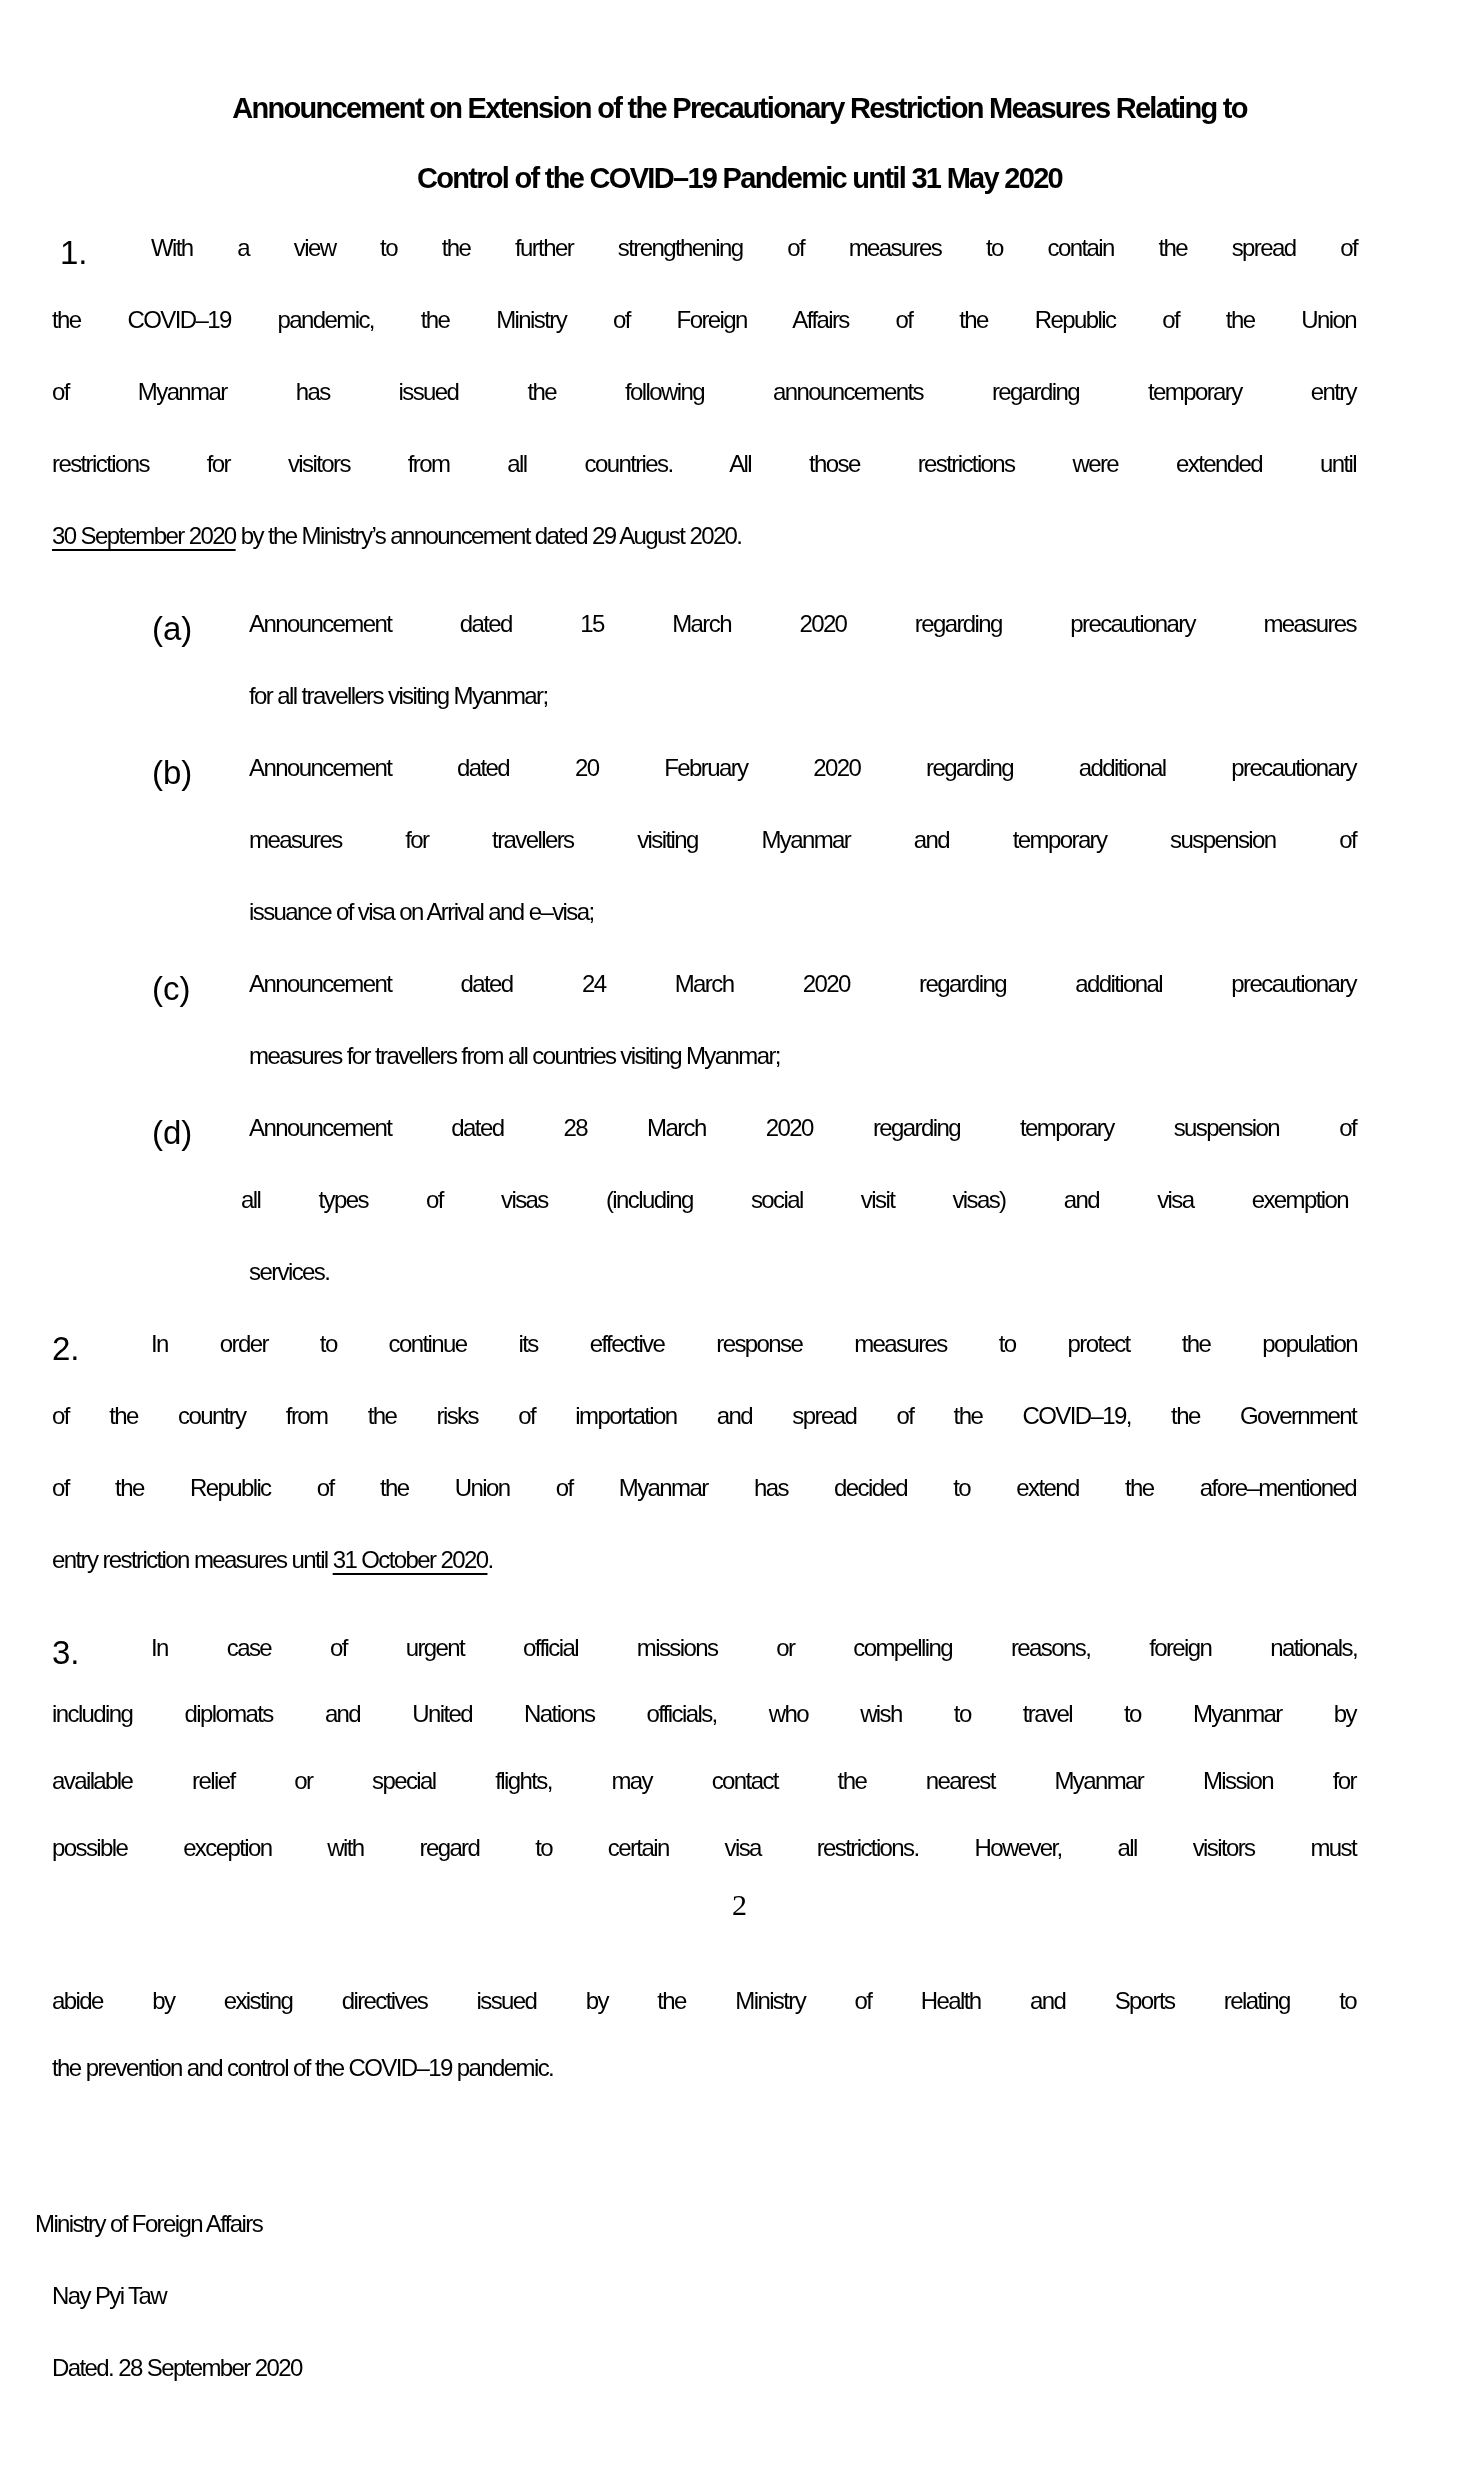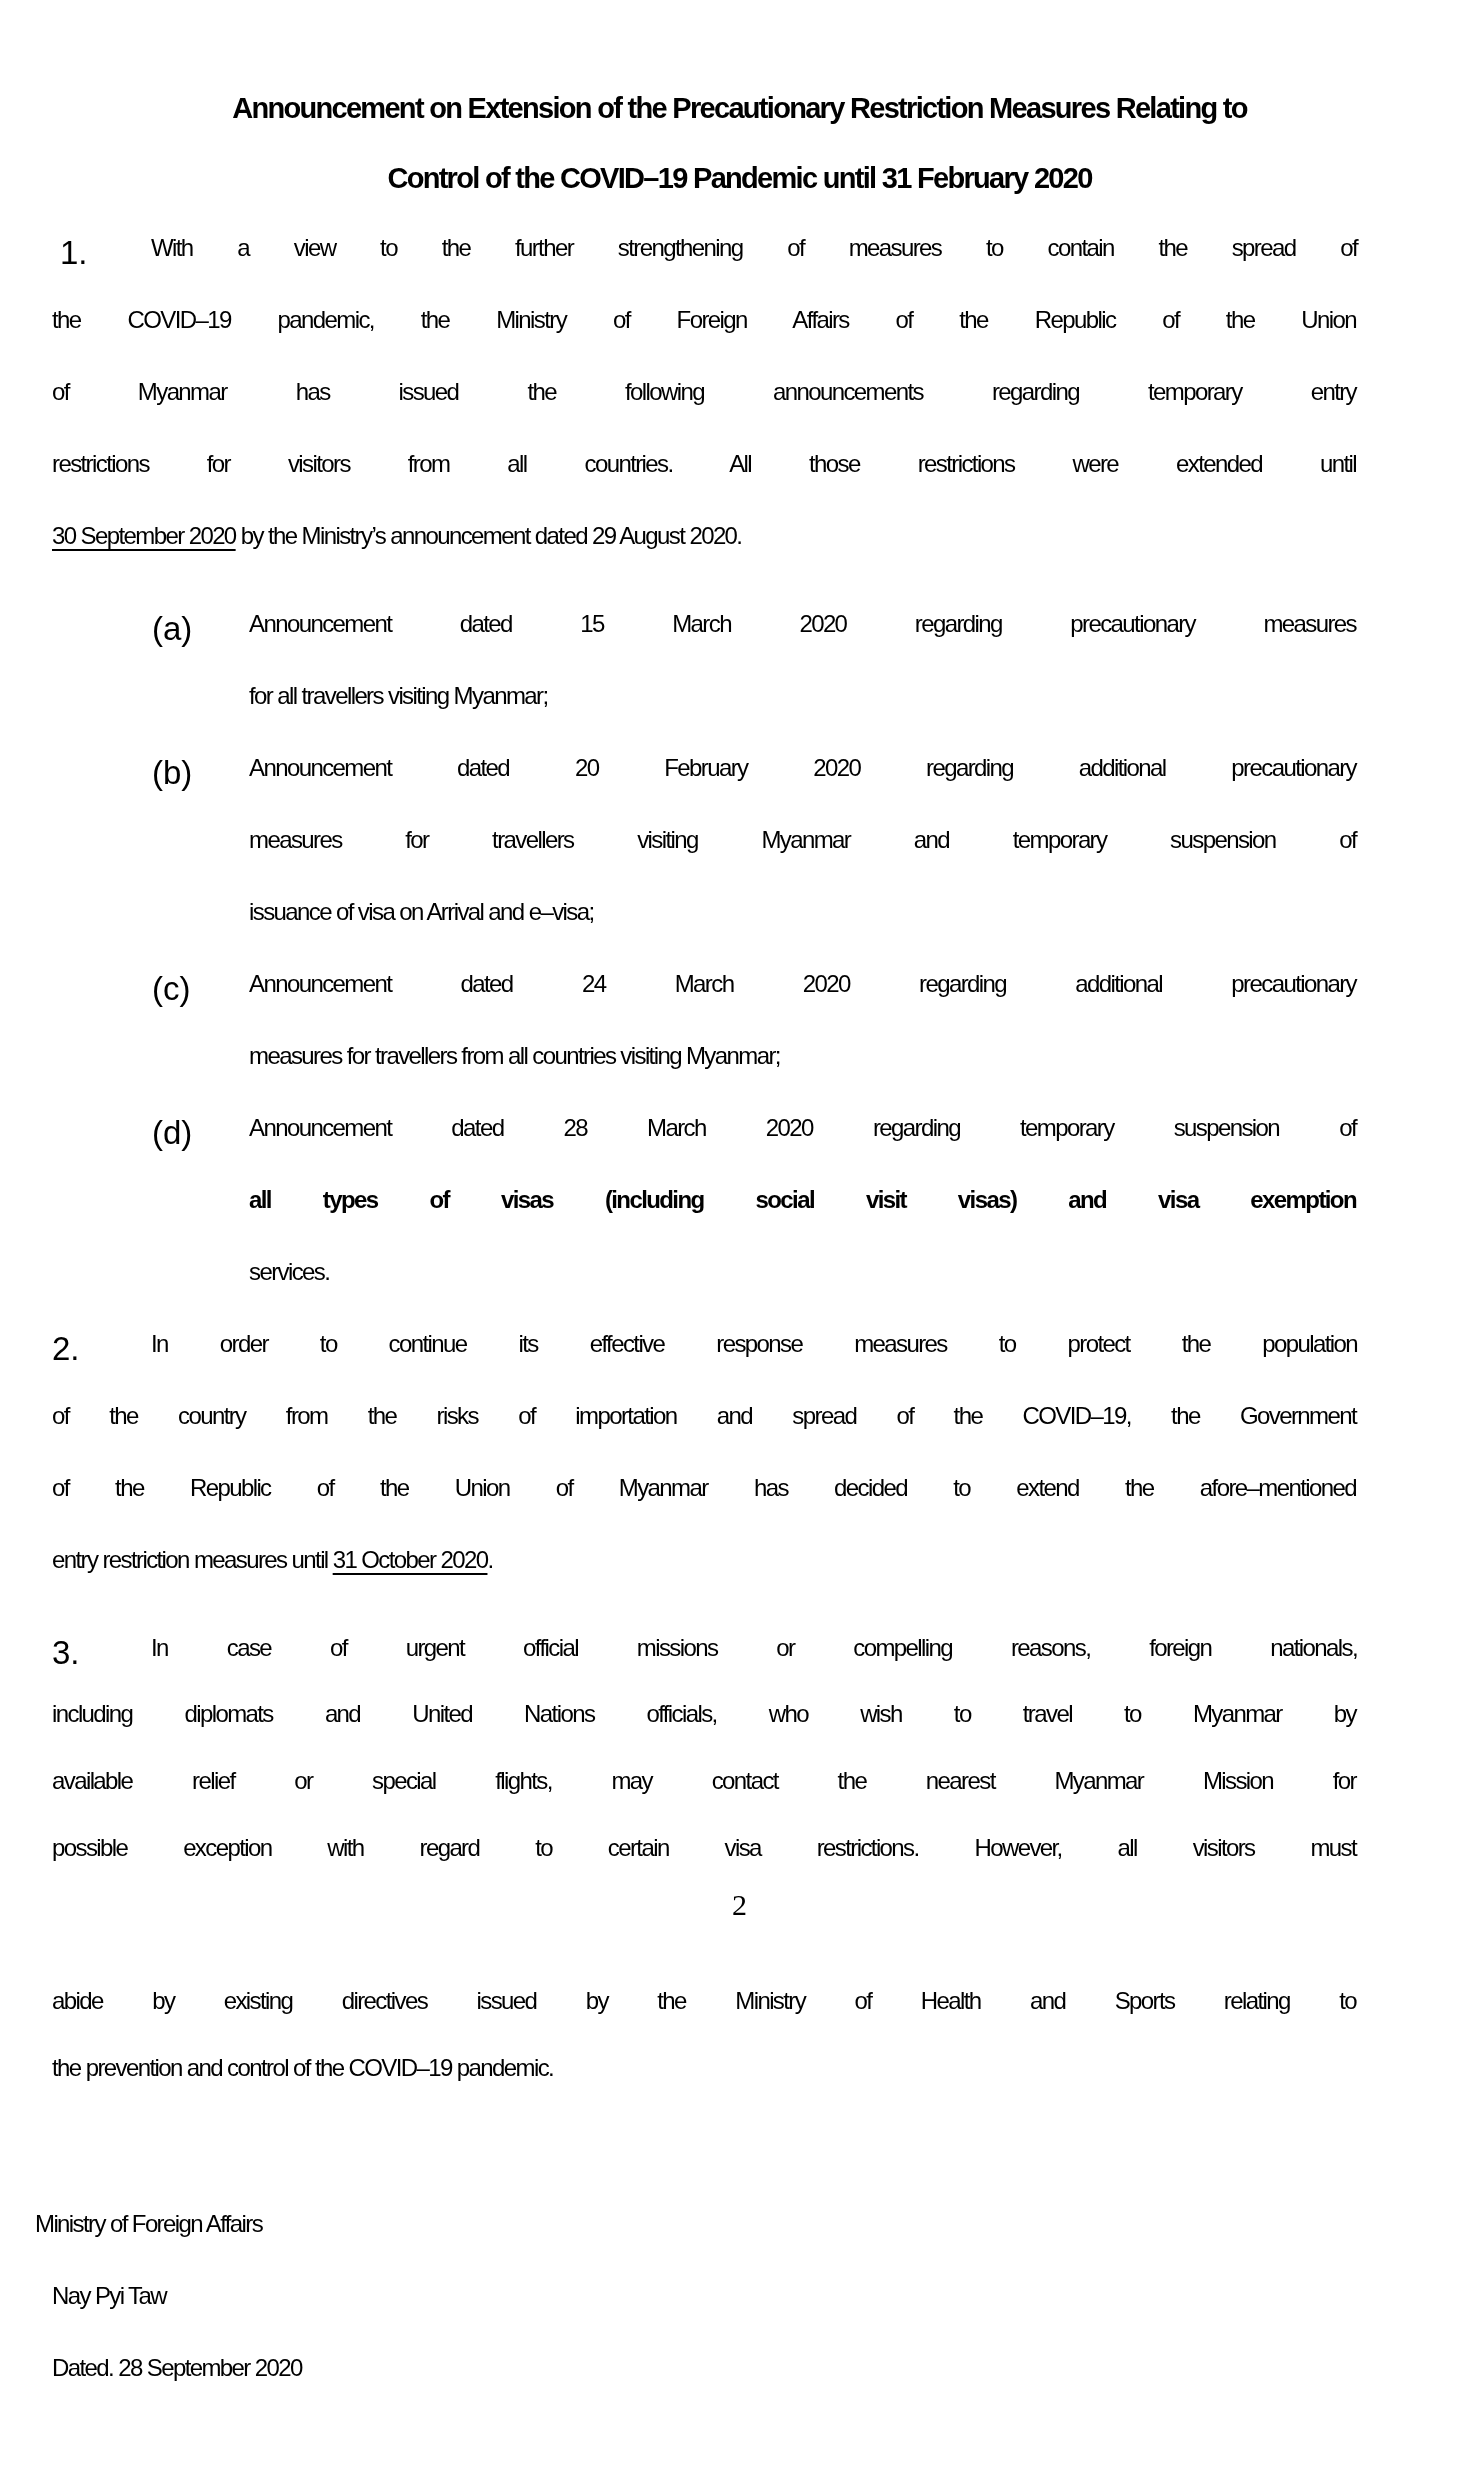--- a/index.html
+++ b/index.html
@@ -22,21 +22,21 @@
     position: absolute; left: 0; width: 1479px; text-align: center;
     font-family: "Liberation Serif", serif; font-size: 30px;
   }
 </style>
 </head>
 <body>
 
 <div class="page">
 
   <div class="title" style="top:92px;">Announcement on Extension of the Precautionary Restriction Measures Relating to</div>
-  <div class="title" style="top:162px;">Control of the COVID–19 Pandemic until 31 February 2020</div>
+  <div class="title" style="top:162px;">Control of the COVID–19 Pandemic until 31 May 2020</div>
 
   <div>
     <span class="num" style="left:60px; top:234px;">1.</span>
     <div class="line just" style="left:151px; width:1206px; top:234px;">With a view to the further strengthening of measures to contain the spread of</div>
     <div class="line just" style="left:52px; width:1304px; top:306px;">the COVID–19 pandemic, the Ministry of Foreign Affairs of the Republic of the Union</div>
     <div class="line just" style="left:52px; width:1304px; top:378px;">of Myanmar has issued the following announcements regarding temporary entry</div>
     <div class="line just" style="left:52px; width:1304px; top:450px;">restrictions for visitors from all countries. All those restrictions were extended until</div>
     <div class="line" style="left:52px; top:522px;">
       <span class="u">30 September 2020</span><span> by the Ministry’s announcement dated 29 August 2020.</span>
     </div>
@@ -55,21 +55,21 @@
       <div class="line" style="left:249px; top:898px;">issuance of visa on Arrival and e–visa;</div>
     </div>
     <div>
       <span class="num" style="left:152px; top:970px;">(c)</span>
       <div class="line just" style="left:249px; width:1107px; top:970px;">Announcement dated 24 March 2020 regarding additional precautionary</div>
       <div class="line" style="left:249px; top:1042px;">measures for travellers from all countries visiting Myanmar;</div>
     </div>
     <div>
       <span class="num" style="left:152px; top:1114px;">(d)</span>
       <div class="line just" style="left:249px; width:1107px; top:1114px;">Announcement dated 28 March 2020 regarding temporary suspension of</div>
-      <div class="line just" style="left:249px; width:1107px; top:1186px;font-weight:bold;">all types of visas (including social visit visas) and visa exemption</div>
+      <div class="line just" style="left:241px; width:1107px; top:1186px;">all types of visas (including social visit visas) and visa exemption</div>
       <div class="line" style="left:249px; top:1258px;">services.</div>
     </div>
   </div>
 
   <div>
     <span class="num" style="left:52px; top:1330px;">2.</span>
     <div class="line just" style="left:151px; width:1206px; top:1330px;">In order to continue its effective response measures to protect the population</div>
     <div class="line just" style="left:52px; width:1304px; top:1402px;">of the country from the risks of importation and spread of the COVID–19, the Government</div>
     <div class="line just" style="left:52px; width:1304px; top:1474px;">of the Republic of the Union of Myanmar has decided to extend the afore–mentioned</div>
     <div class="line" style="left:52px; top:1546px;">

